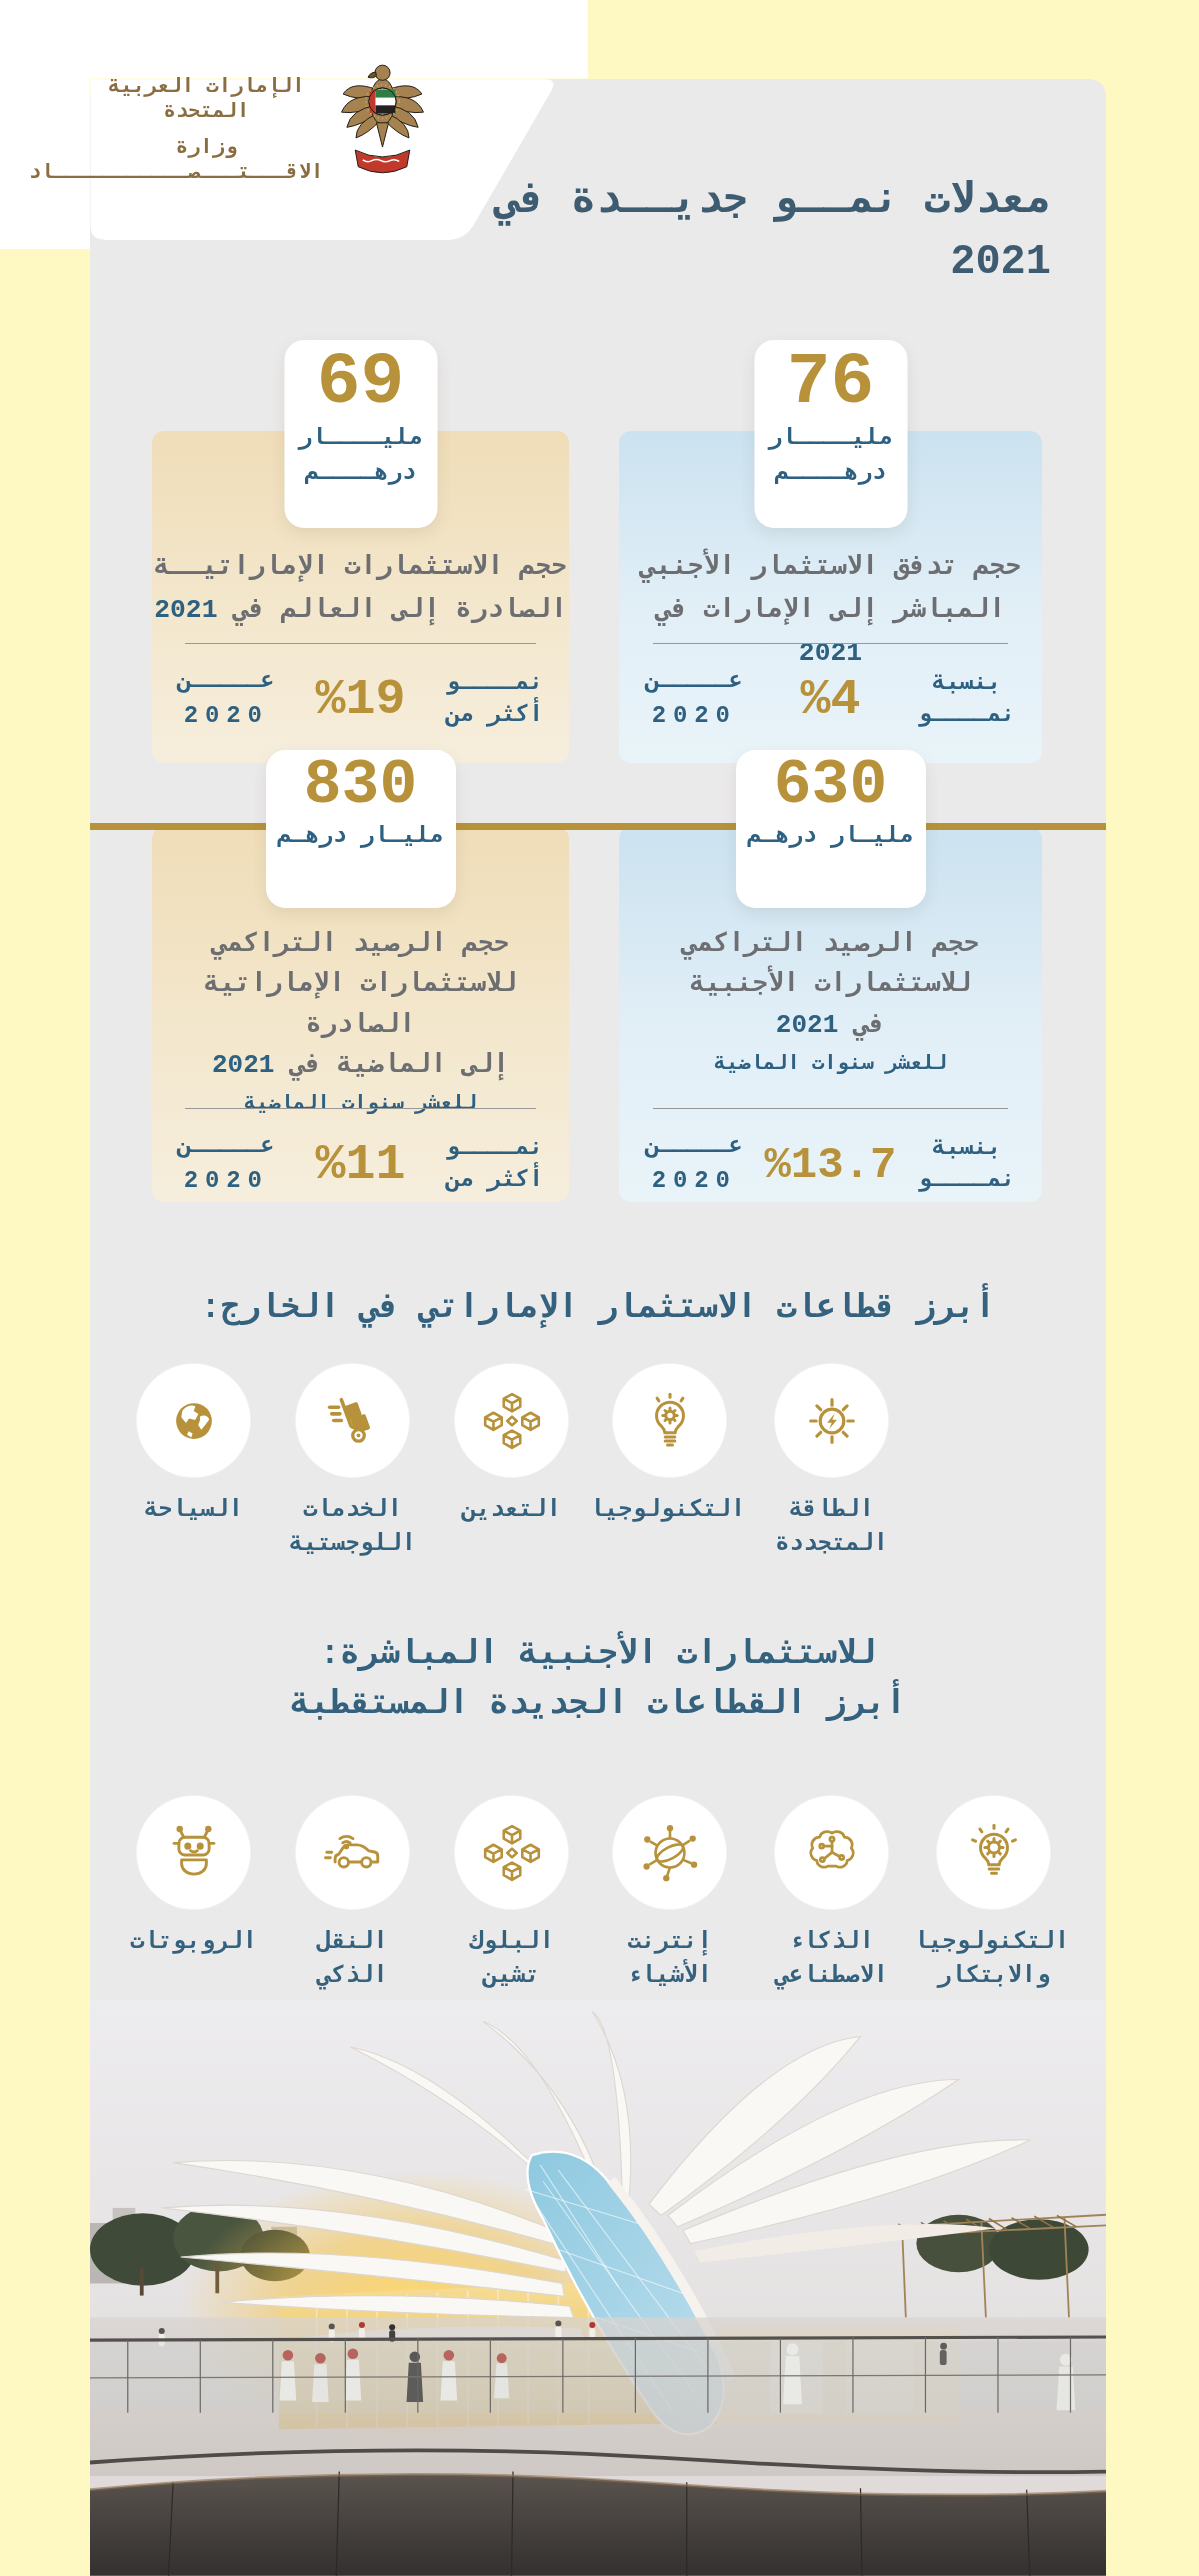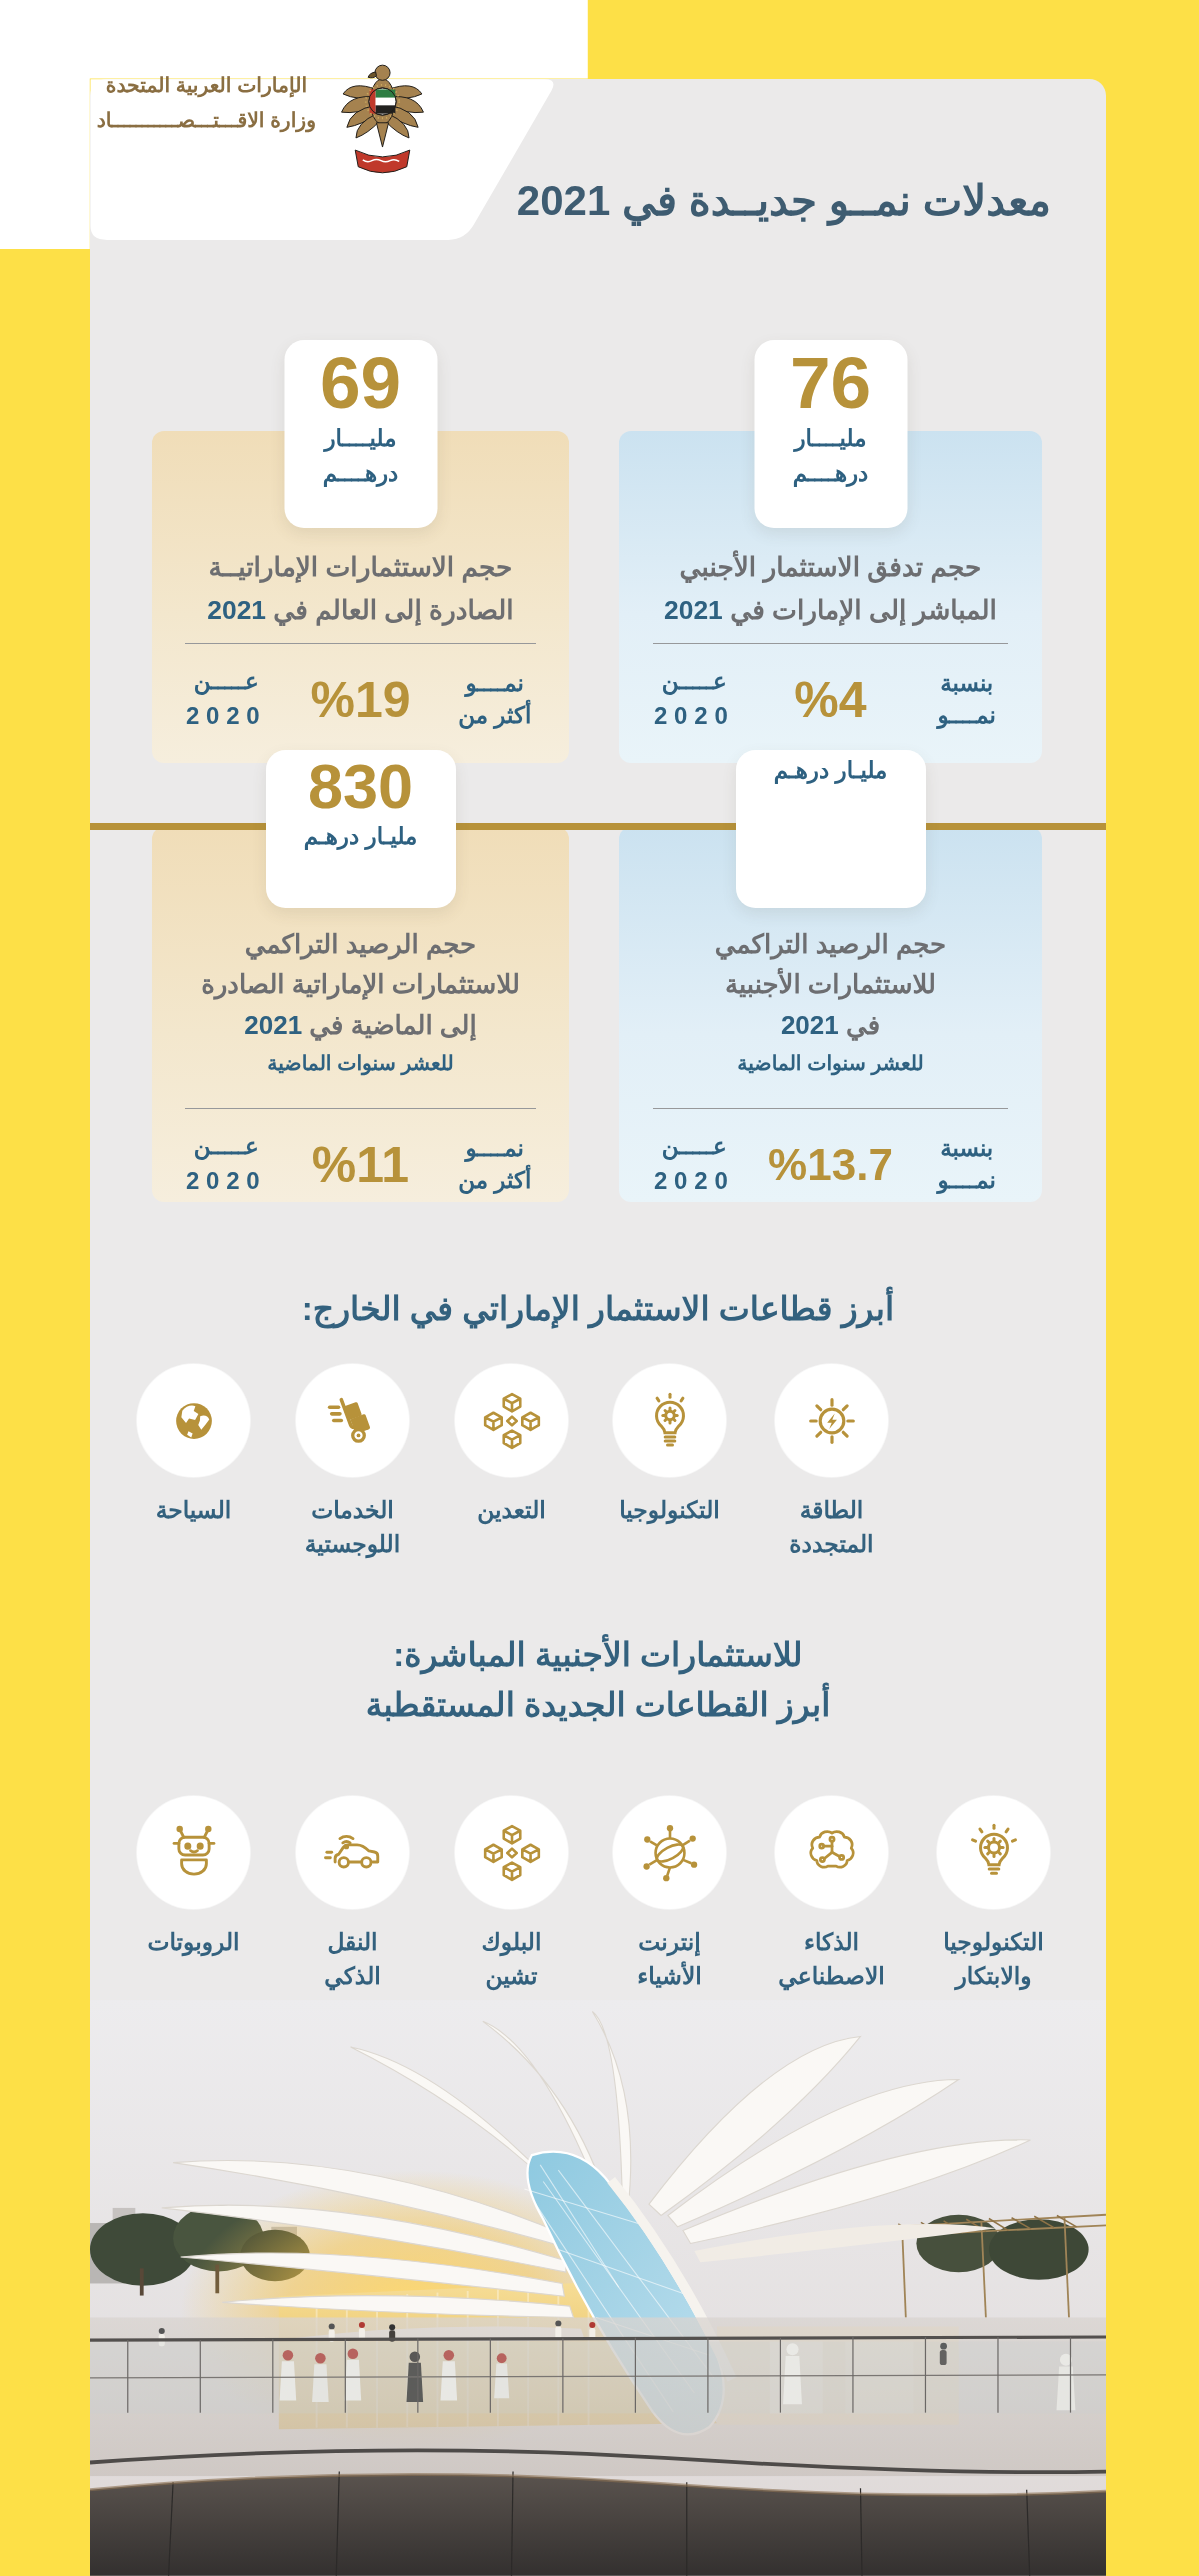--- a/index.html
+++ b/index.html
@@ -1,19 +1,19 @@
 <!DOCTYPE html>
 <html lang="ar" dir="rtl" style="font-size:12px"><head>
 <meta charset="utf-8">
 <style>
   html,body{margin:0;padding:0;background:#ffffff;}
   .page{
     position:relative; width:1200px; height:2576px; overflow:hidden;
-    background:#fde047;
-    font-family:Liberation Sans, sans-serif;
+    background:#fef9c3;
+    font-family:Liberation Mono, monospace;
     direction:rtl;
   }
   
   .panel{
     position:absolute; left:91px; top:79px; width:1016px; height:2497px;
     background:#ebeaea; border-radius:16.6px;
   }
   .notch{ position:absolute; left:0; top:0; pointer-events:none; }
   
   .brand{ position:absolute; left:82px; top:50px; width:347px; display:flex; gap:13.6px; }
@@ -217,20 +217,21 @@
       <div class="gpct">%11</div>
       <div class="gvs">
         <span>عـــــن</span>
         <span class="y2020">2020</span>
       </div>
     </div>
   </div>
 
   <div class="card blue card2r">
     <div class="numbox nb2">
+      <div class="num">630</div>
       <div class="unit">مليـار درهـم</div>
     </div>
     <div class="desc">
       <span>حجم الرصيد التراكمي</span><br>
       <span>للاستثمارات الأجنبية</span><br>
       <span>في </span><span class="yr">2021</span>
       <span class="note">للعشر سنوات الماضية</span>
     </div>
     <div class="divider"></div>
     <div class="growth">

